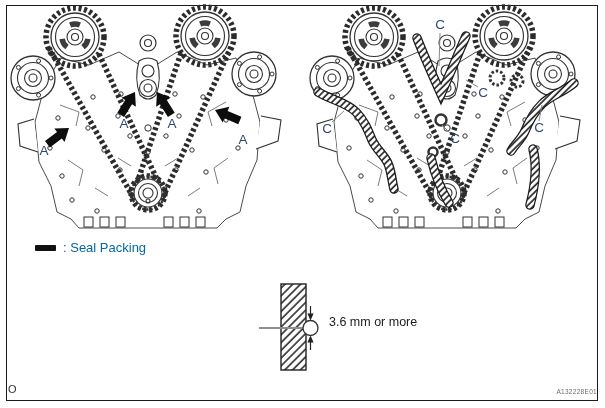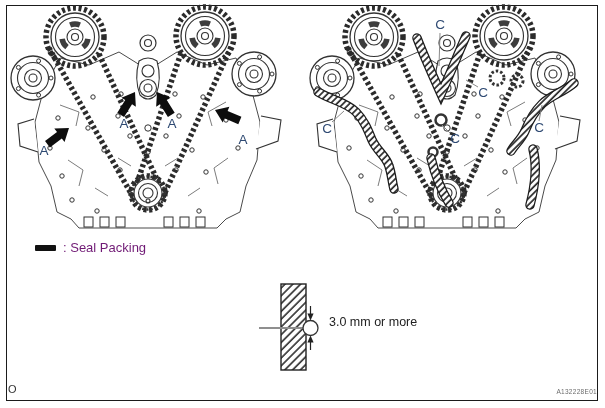--- a/index.html
+++ b/index.html
@@ -13,21 +13,21 @@
   }
   svg.fig{position:absolute;left:0;top:0;width:605px;height:408px;}
   svg text.lbl{
     font-family:"Liberation Sans", sans-serif;font-size:13.5px;fill:#2f4a73;
     text-anchor:middle;
   }
   .legend{
     position:absolute;left:35px;top:240px;display:flex;align-items:center;gap:7px;
   }
   .legend-bar{display:inline-block;width:21px;height:6px;background:#111;border-radius:1px;}
-  .legend-text{font-size:13px;color:#701a75;}
+  .legend-text{font-size:13px;color:#0369a1;}
   .detail-text{
     position:absolute;left:329px;top:314px;font-size:12.5px;line-height:17px;color:#222;
   }
   .corner-mark{position:absolute;left:8px;top:383px;font-size:11px;color:#333;}
   .figure-code{
     position:absolute;right:8px;top:388px;font-size:6.5px;letter-spacing:.3px;color:#6b6b6b;
   }
 </style>
 </head>
 <body>
@@ -236,19 +236,19 @@
       </g>
     </g>
   </svg>
 
   <div class="legend">
     <span class="legend-bar"></span>
     <span class="legend-text">: Seal Packing</span>
   </div>
 
   <div class="detail-text">
-    <div>3.0 mm or more</div>
+    <div>3.6 mm or more</div>
   </div>
 
   <div class="corner-mark">O</div>
   <div class="figure-code">A132228E01</div>
 
 </div>
 
 </body></html>

